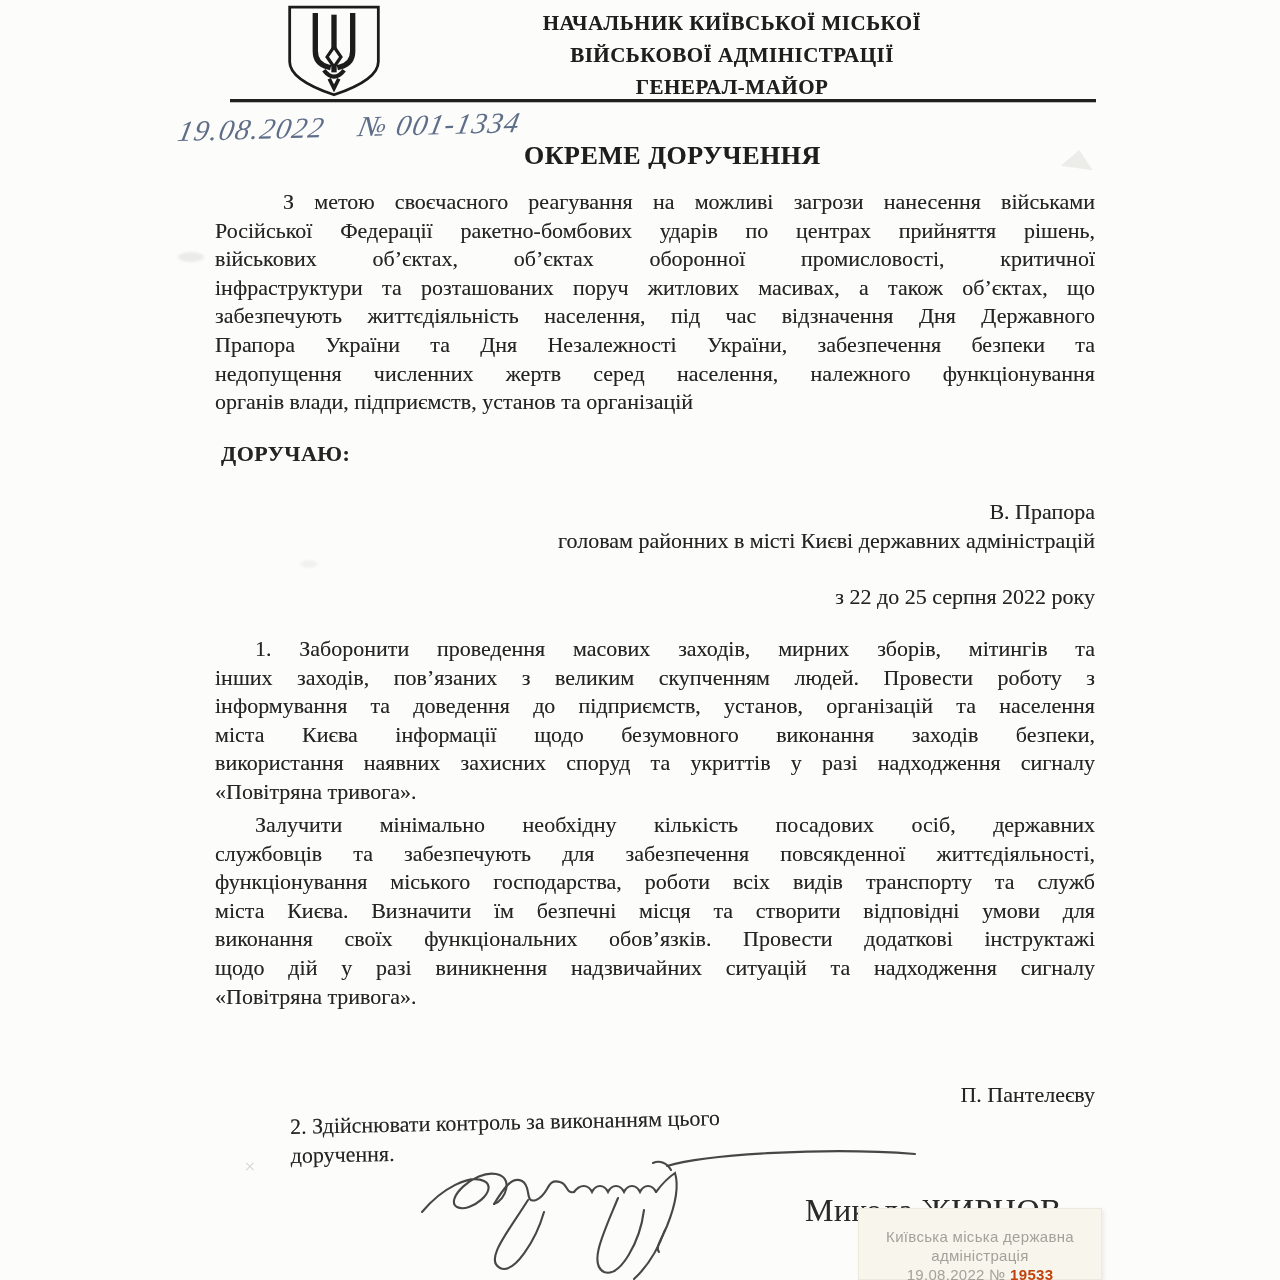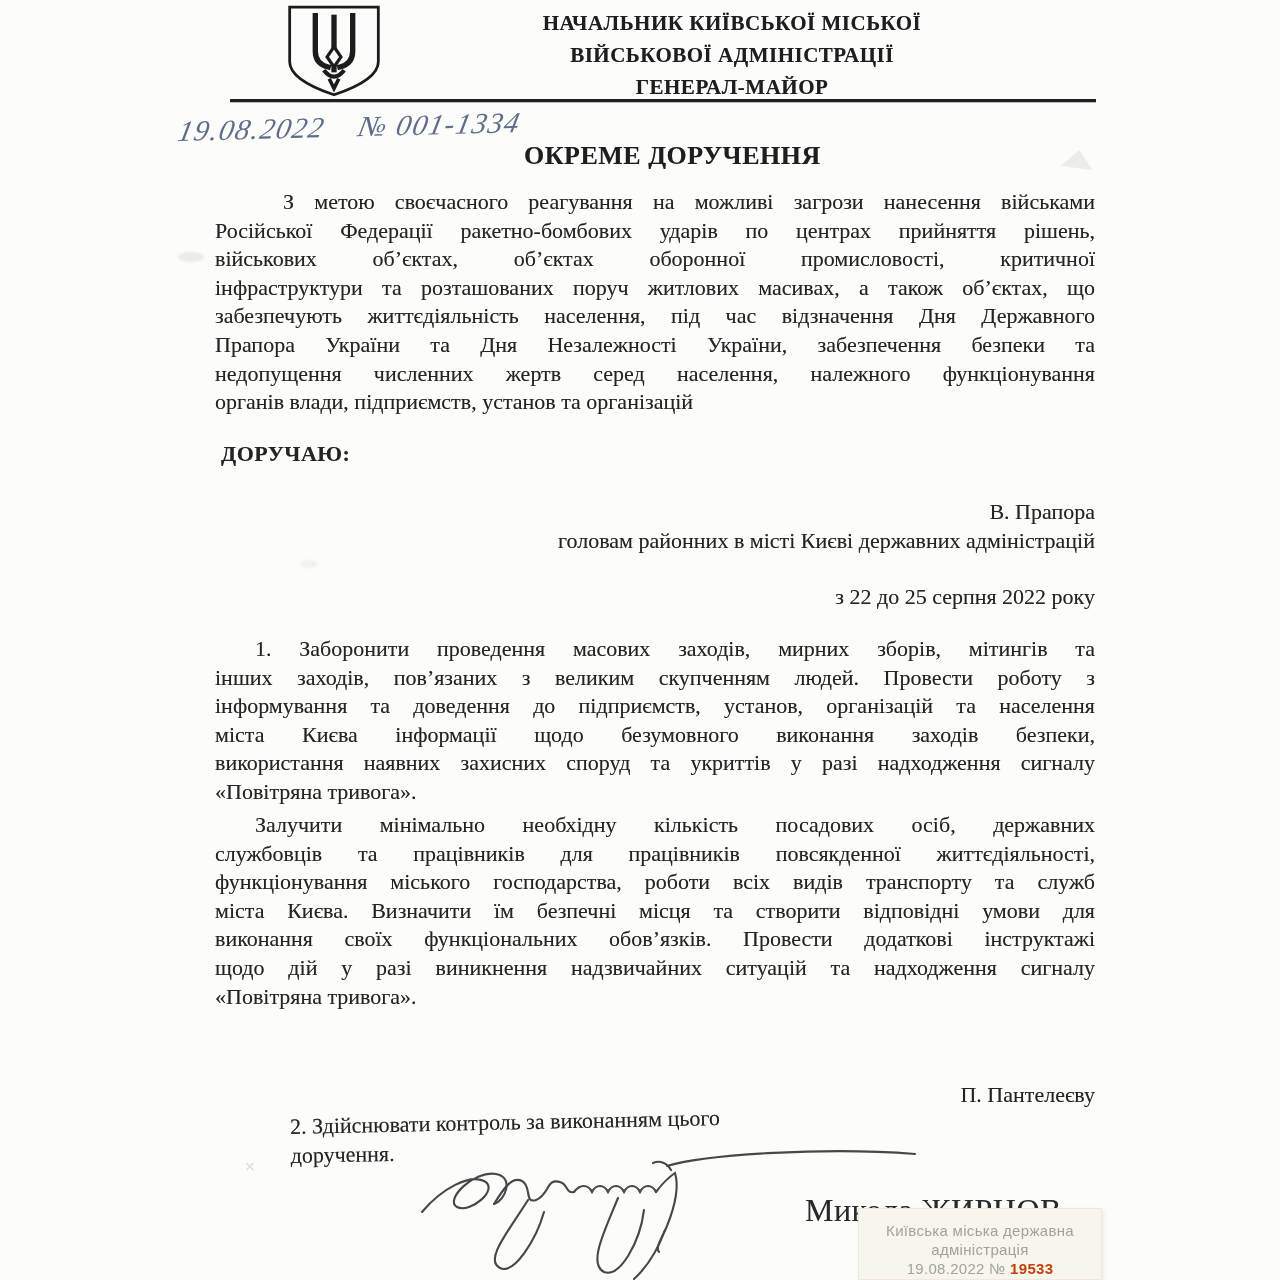--- a/index.html
+++ b/index.html
@@ -55,21 +55,21 @@
   
   .sig{position:absolute;left:408px;top:1146px;width:515px;height:134px;}
   .signer{
     position:absolute;left:805px;top:1192px;font-size:32px;color:#2a2a2a;
     letter-spacing:.5px;text-shadow:0 0 .5px rgba(0,0,0,.35);
   }
   .stamp{
     position:absolute;left:858px;top:1208px;width:244px;height:72px;
     background:#f8f5ec;border:1px solid #edeadd;
     box-shadow:2px 2px 4px rgba(120,115,95,.12);
-    text-align:center;padding-top:12px;
+    text-align:center;padding-top:18px;
     font-family:"Liberation Sans","DejaVu Sans",sans-serif;
     font-size:15px;line-height:19px;color:#a3a29a;letter-spacing:.3px;
   }
   .stamp .stamp-num{font-weight:bold;color:#c2410c;}
 
   
   .artifact{position:absolute;pointer-events:none;}
   .art-tri{
     left:1062px;top:150px;width:0;height:0;
     border-left:16px solid transparent;border-right:16px solid transparent;
@@ -134,21 +134,21 @@
       <div class="tline">1. Заборонити проведення масових заходів, мирних зборів, мітингів та</div>
       <div class="tline">інших заходів, пов’язаних з великим скупченням людей. Провести роботу з</div>
       <div class="tline">інформування та доведення до підприємств, установ, організацій та населення</div>
       <div class="tline">міста Києва інформації щодо безумовного виконання заходів безпеки,</div>
       <div class="tline">використання наявних захисних споруд та укриттів у разі надходження сигналу</div>
       <div class="tline">«Повітряна тривога».</div>
     </div>
 
   <div class="blk para indent-sm" style="top:811px">
       <div class="tline">Залучити мінімально необхідну кількість посадових осіб, державних</div>
-      <div class="tline">службовців та працівників для працівників повсякденної життєдіяльності,</div>
+      <div class="tline">службовців та забезпечують для забезпечення повсякденної життєдіяльності,</div>
       <div class="tline">функціонування міського господарства, роботи всіх видів транспорту та служб</div>
       <div class="tline">міста Києва. Визначити їм безпечні місця та створити відповідні умови для</div>
       <div class="tline">виконання своїх функціональних обов’язків. Провести додаткові інструктажі</div>
       <div class="tline">щодо дій у разі виникнення надзвичайних ситуацій та надходження сигналу</div>
       <div class="tline">«Повітряна тривога».</div>
     </div>
 
   <div class="blk right" style="top:1081px">П. Пантелеєву</div>
 
   <div class="blk tilt" style="top:1113px;left:291px;width:520px;text-align:left">2. Здійснювати контроль за виконанням цього доручення.</div>

